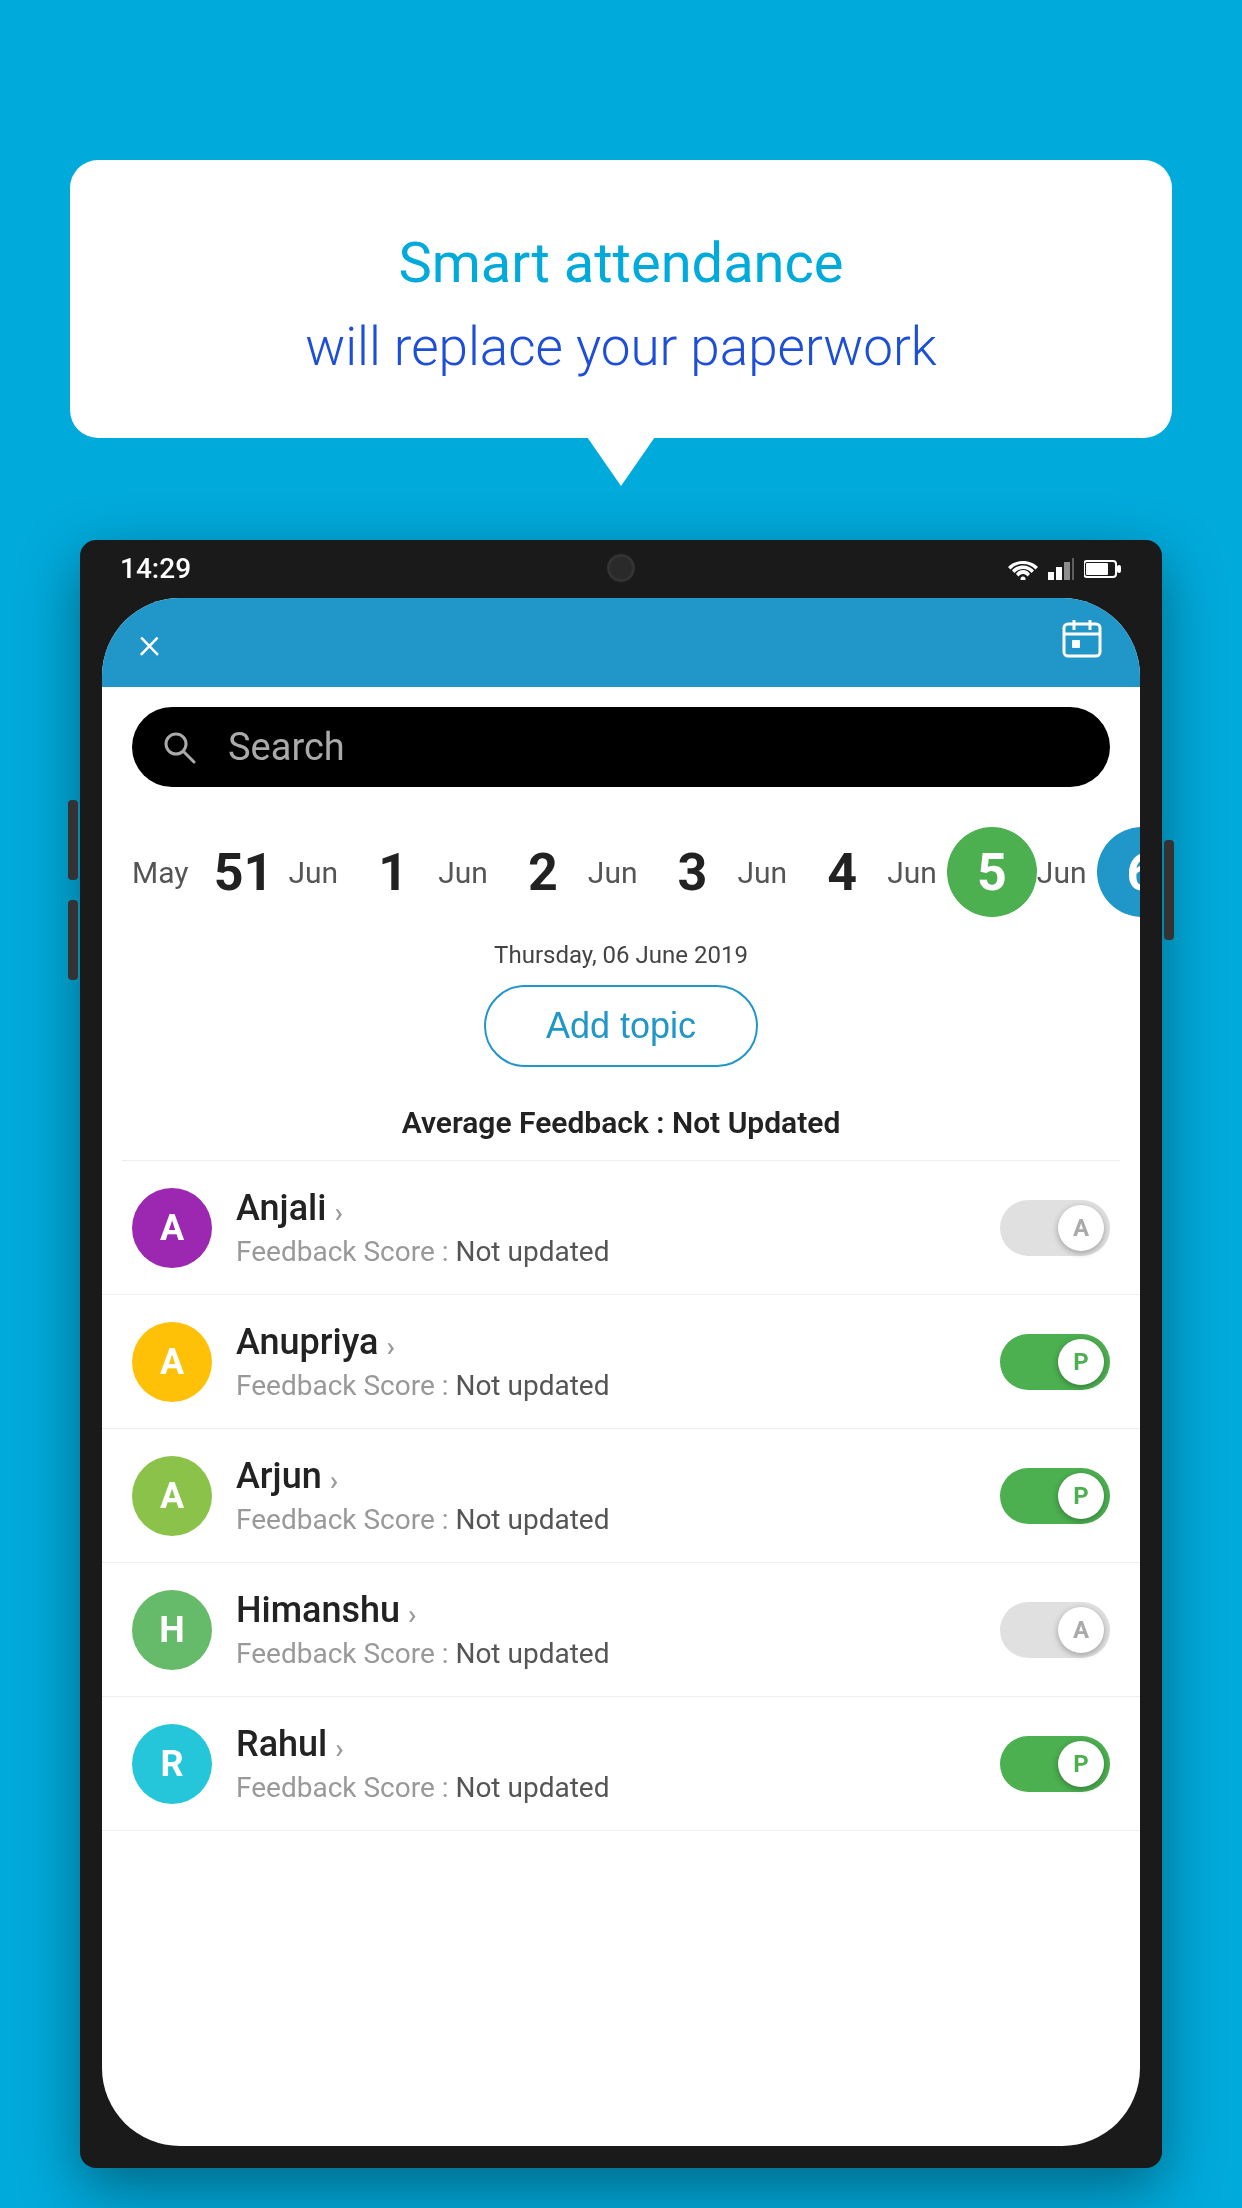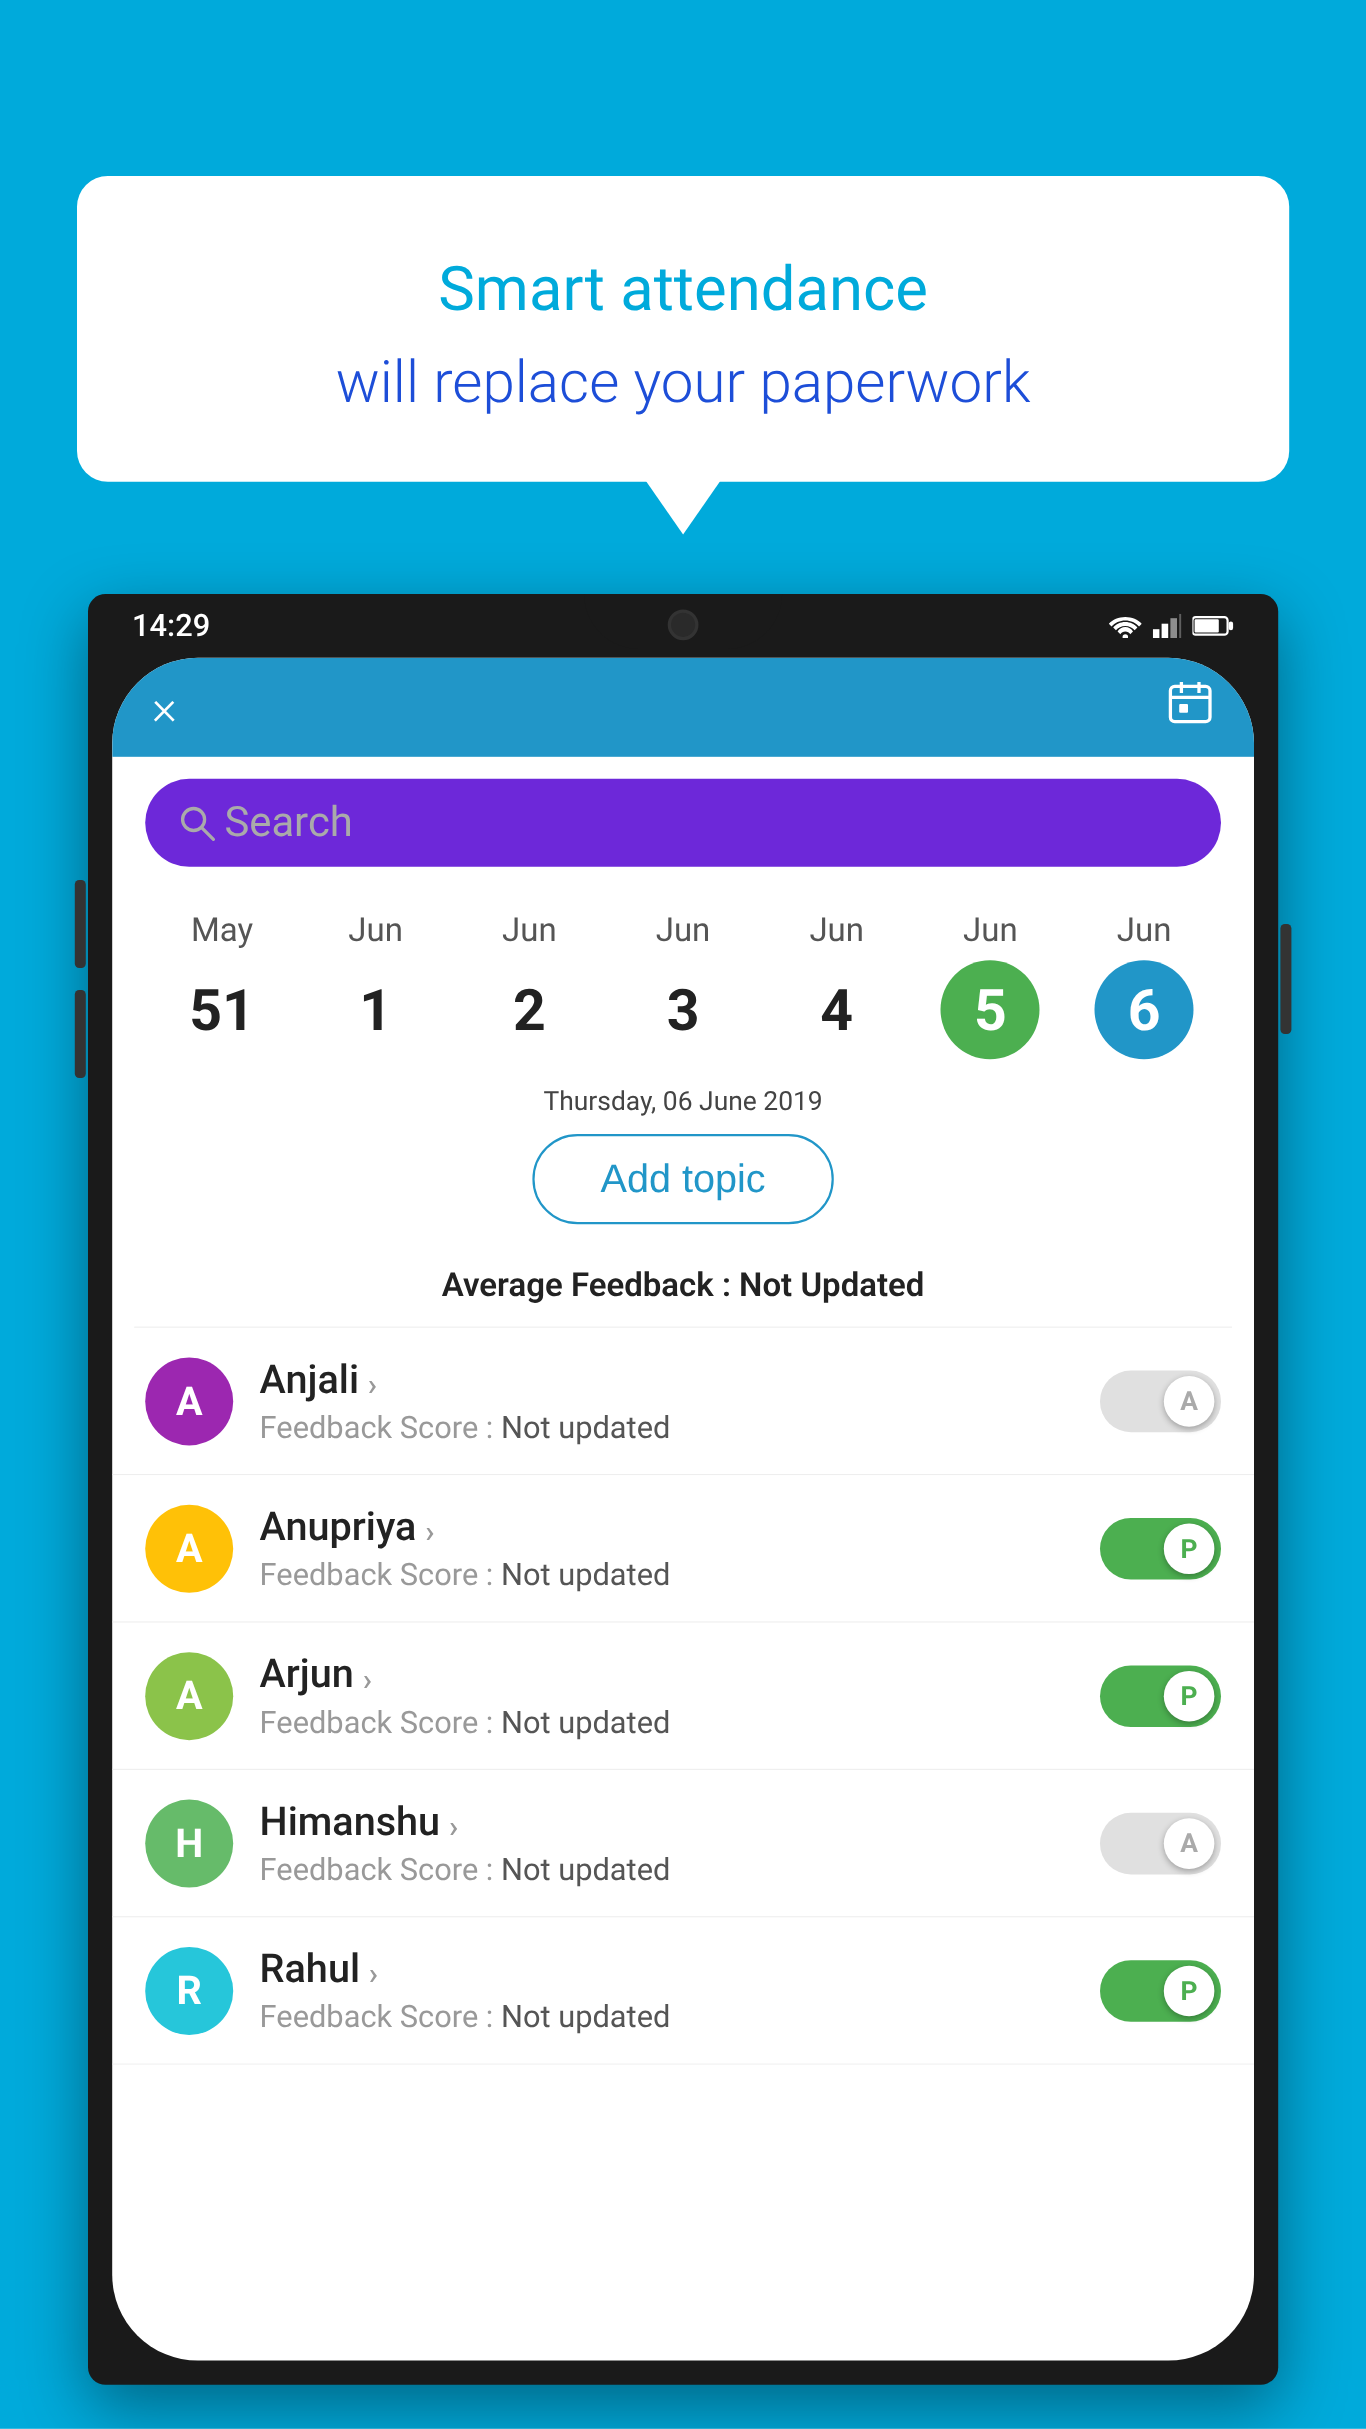--- a/index.html
+++ b/index.html
@@ -160,47 +160,47 @@
     }
 
     .header-calendar {
       color: white;
       font-size: 38px;
     }
 
     
     .search-bar {
       margin: 20px 30px;
-      background: #6d28d9;
+      background: #000000;
       border-radius: 50px;
       display: flex;
       align-items: center;
       padding: 18px 30px;
-      gap: 8px;
+      gap: 32px;
     }
 
     .search-icon-svg {
       flex-shrink: 0;
     }
 
     .search-text {
       font-size: 38px;
       color: #aaa;
     }
 
     
     .calendar-strip {
       display: flex;
       justify-content: space-around;
       padding: 20px 30px 0;
     }
 
     .cal-day {
       display: flex;
-      flex-direction: column;
+      flex-direction: row;
       align-items: center;
       gap: 10px;
     }
 
     .cal-month {
       font-size: 30px;
       color: #555;
     }
 
     .cal-date {

